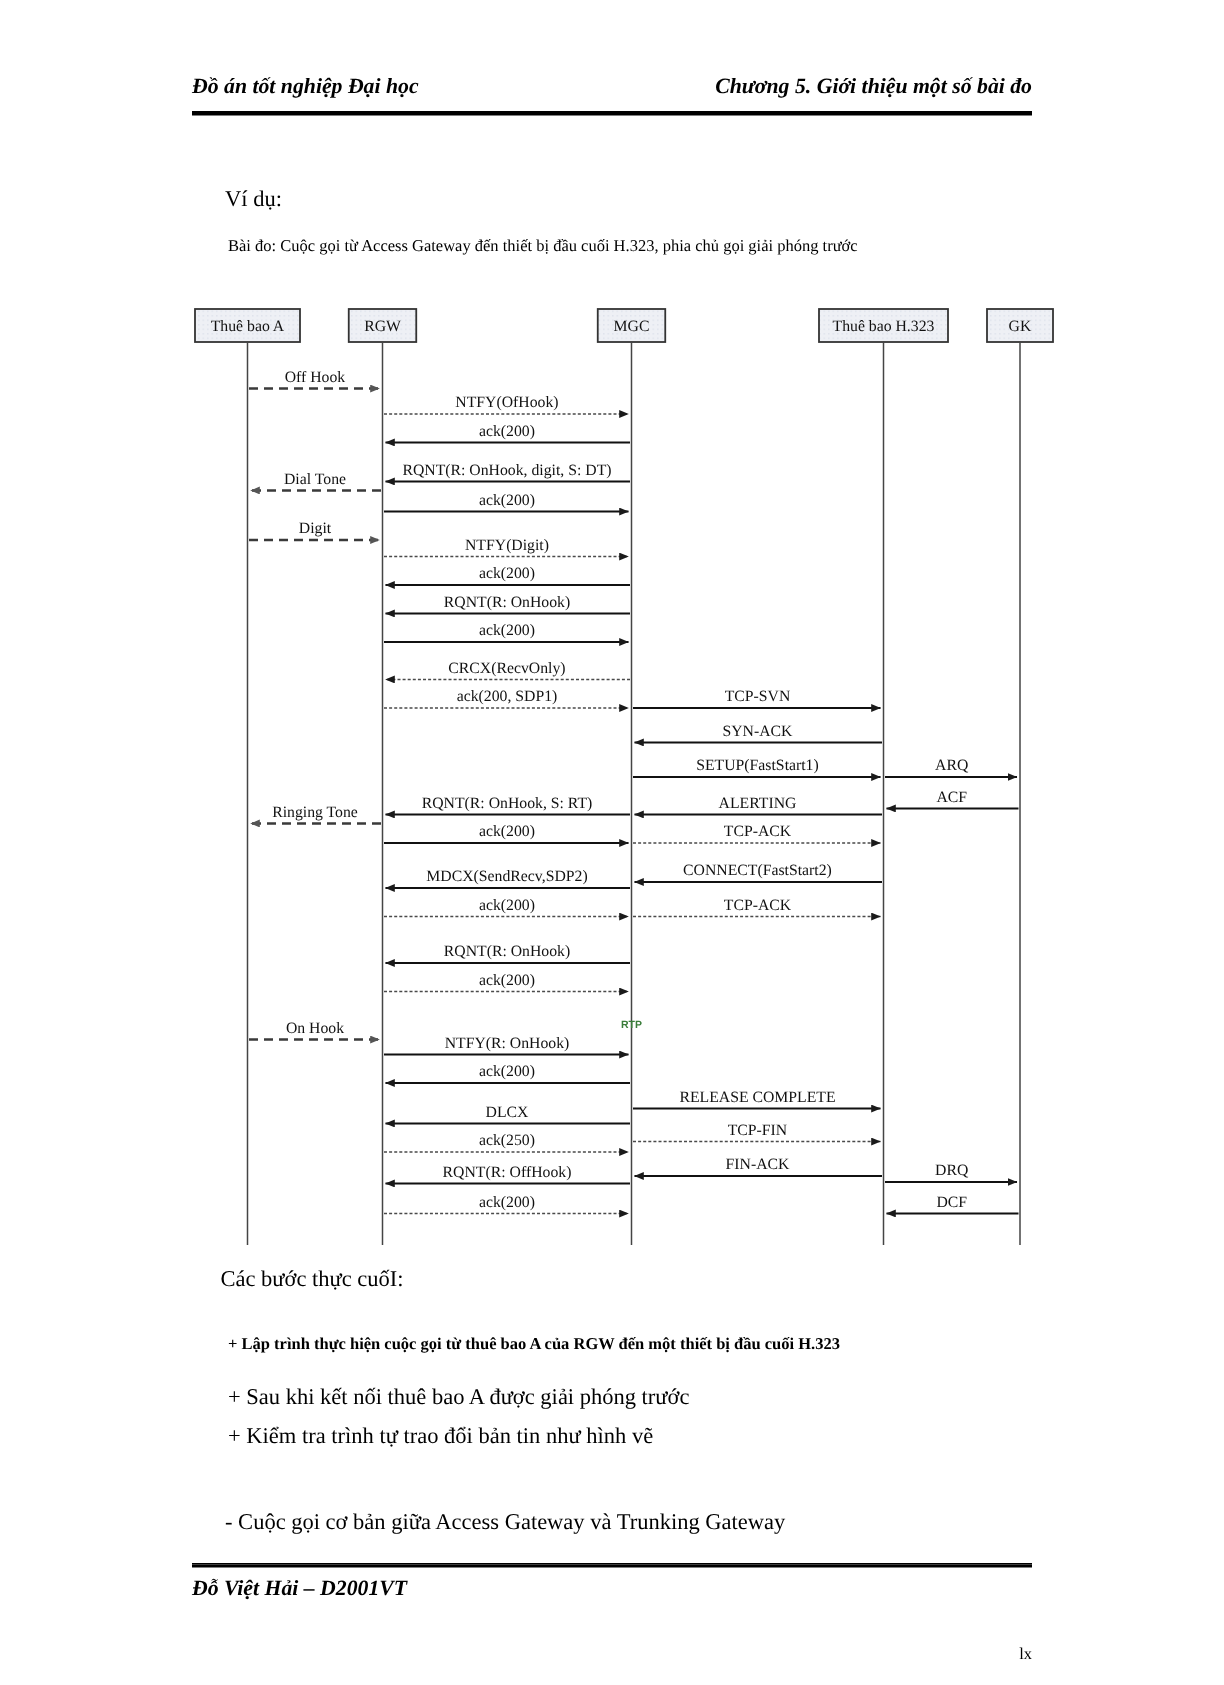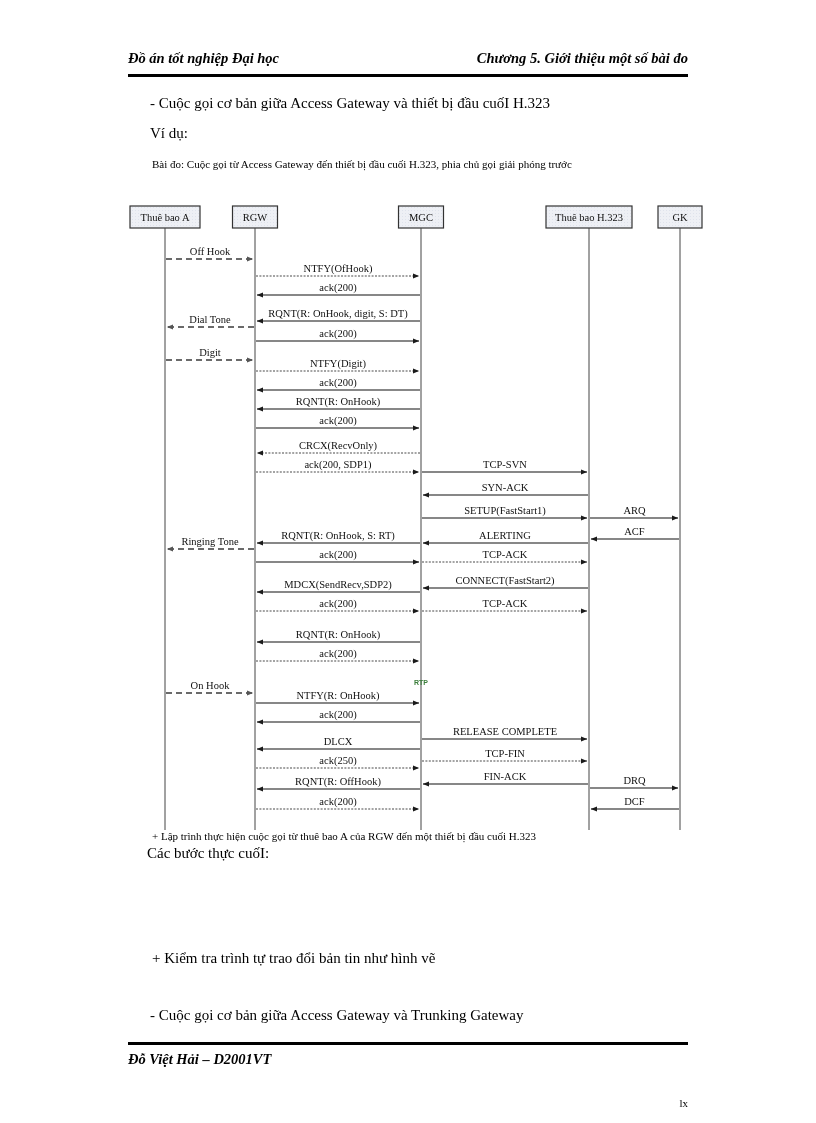--- a/index.html
+++ b/index.html
@@ -38,21 +38,20 @@
 <body>
 
 <div class="page">
 
   <div class="hdr">
     <span class="hdr-left">Đồ án tốt nghiệp Đại học</span>
     <span class="hdr-right">Chương 5. Giới thiệu một số bài đo</span>
   </div>
   <div class="hdr-rule"></div>
 
-  <div class="bodytext" style="left:150px;top:96px;">- Cuộc gọi cơ bản giữa Access Gateway và thiết bị đầu cuốI H.323</div>
   <div class="bodytext" style="left:150px;top:126px;">Ví dụ:</div>
   <div class="para just" style="left:128px;top:152px;width:612px;text-indent:24px;">Bài đo: Cuộc gọi từ Access Gateway đến thiết bị đầu cuối H.323, phia chủ gọi giải phóng trước</div>
 
   <div id="diagram">
     <svg id="seq-svg" width="600" height="640" viewBox="0 0 600 640" xmlns="http://www.w3.org/2000/svg">
       <defs>
         <marker id="ah" markerWidth="7" markerHeight="7" refX="6.2" refY="2.6" orient="auto" markerUnits="userSpaceOnUse">
           <path d="M0,0 L6.4,2.6 L0,5.2 z" fill="#1a1a1a"></path>
         </marker>
         <marker id="ahg" markerWidth="7" markerHeight="7" refX="6.2" refY="2.6" orient="auto" markerUnits="userSpaceOnUse">
@@ -246,21 +245,22 @@
             <text x="218" y="606.5" text-anchor="middle" class="lbl">ack(200)</text>
           </g>
         </g>
       <g id="rtp-group">
           <text x="301" y="487" text-anchor="middle" class="rtplbl" fill="#3a7d3a">RTP</text>
         </g>
     </svg>
   </div>
 
   <div class="bodytext" style="left:147px;top:846px;">Các bước thực cuốI:</div>
-  <div class="para just" style="left:128px;top:824px;width:612px;text-indent:24px;">+ Lập trình thực hiện cuộc gọi từ thuê bao A của RGW đến một thiết bị đầu cuối H.323</div>
+  <div class="para just" style="left:128px;top:884px;width:612px;text-indent:24px;font-weight:bold;">+ Lập trình thực hiện cuộc gọi từ thuê bao A của RGW đến một thiết bị đầu cuối H.323</div>
+  <div class="bodytext" style="left:152px;top:925px;">+ Sau khi kết nối thuê bao A được giải phóng trước</div>
   <div class="bodytext" style="left:152px;top:951px;">+ Kiểm tra trình tự trao đổi bản tin như hình vẽ</div>
   <div class="bodytext" style="left:150px;top:1008px;">- Cuộc gọi cơ bản giữa Access Gateway và Trunking Gateway</div>
 
   <div class="ftr-rule"></div>
   <div class="ftr">
     <span class="ftr-left">Đỗ Việt Hải – D2001VT</span>
     <span class="ftr-right">lx</span>
   </div>
 
 </div>

